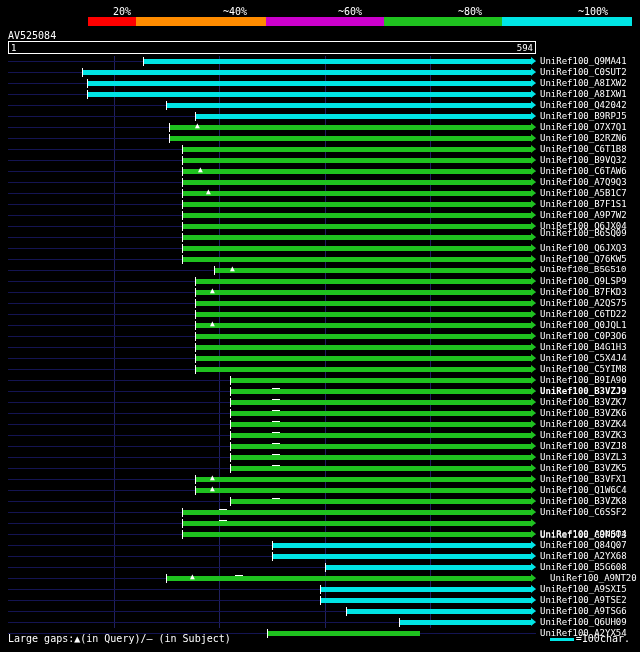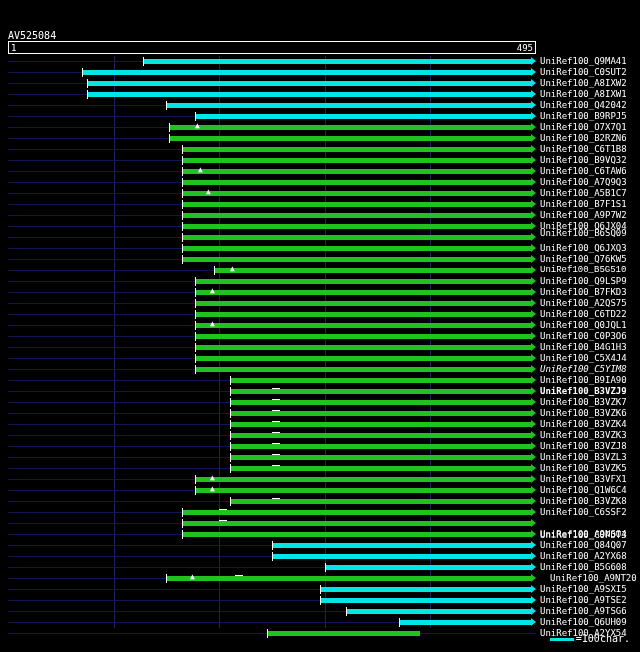--- a/index.html
+++ b/index.html
@@ -46,26 +46,42 @@
   .footer{position:absolute;left:8px;top:632px;width:624px;height:14px;}
   .foot-text{position:absolute;left:0;top:1px;font-size:10px;line-height:12px;color:#fff;}
   .foot-scale{position:absolute;right:2px;top:1px;font-size:10px;line-height:12px;color:#fff;}
   .foot-scale .bar{display:inline-block;width:24px;height:3px;background:#00e5e5;vertical-align:middle;margin-right:2px;}
 </style>
 </head>
 <body>
 
 <div id="root">
 
+  <div class="legend">
+    <div class="legend-labels" id="legend-labels">
+        <span style="left: 105px;">20%</span>
+        <span style="left: 215px;">~40%</span>
+        <span style="left: 330px;">~60%</span>
+        <span style="left: 450px;">~80%</span>
+        <span style="left: 570px;">~100%</span>
+      </div>
+    <div class="legend-bar" id="legend-bar">
+        <div class="legend-seg" style="left: 80px; width: 48px; background: rgb(255, 0, 0);"></div>
+        <div class="legend-seg" style="left: 128px; width: 130px; background: rgb(255, 140, 0);"></div>
+        <div class="legend-seg" style="left: 258px; width: 118px; background: rgb(204, 0, 204);"></div>
+        <div class="legend-seg" style="left: 376px; width: 118px; background: rgb(31, 194, 31);"></div>
+        <div class="legend-seg" style="left: 494px; width: 130px; background: rgb(0, 229, 229);"></div>
+      </div>
+  </div>
 
   <div class="query-id">AV525084</div>
 
   <div class="ruler">
     <span class="r-left">1</span>
-    <span class="r-right">495</span>
+    <span class="r-right">594</span>
   </div>
 
   <div class="plot" id="plot">
       <div class="vgrid" style="left: 106px;"></div>
       <div class="vgrid" style="left: 211px;"></div>
       <div class="vgrid" style="left: 317px;"></div>
       <div class="vgrid" style="left: 422px;"></div>
       <div class="row" style="top: 0px;">
         <div class="rowline"></div>
         <div class="hit cyan" style="left: 135px; width: 388px;"></div>
@@ -429,21 +445,21 @@
       <div class="label" style="top: 198px;">UniRef100_Q76KW5</div>
       <div class="label" style="top: 209px; font-family: Liberation Mono, monospace;">UniRef100_B5G510</div>
       <div class="label" style="top: 220px;">UniRef100_Q9LSP9</div>
       <div class="label" style="top: 231px;">UniRef100_B7FKD3</div>
       <div class="label" style="top: 242px;">UniRef100_A2QS75</div>
       <div class="label" style="top: 253px;">UniRef100_C6TD22</div>
       <div class="label" style="top: 264px;">UniRef100_Q0JQL1</div>
       <div class="label" style="top: 275px;">UniRef100_C0P3O6</div>
       <div class="label" style="top: 286px;">UniRef100_B4G1H3</div>
       <div class="label" style="top: 297px;">UniRef100_C5X4J4</div>
-      <div class="label" style="top: 308px; font-style: italic;">UniRef100_C5YIM8</div>
+      <div class="label" style="top: 308px;">UniRef100_C5YIM8</div>
       <div class="label" style="top: 319px;">UniRef100_B9IA90</div>
       <div class="label" style="top: 330px; font-weight: bold;">UniRef100_B3VZJ9</div>
       <div class="label" style="top: 341px;">UniRef100_B3VZK7</div>
       <div class="label" style="top: 352px;">UniRef100_B3VZK6</div>
       <div class="label" style="top: 363px;">UniRef100_B3VZK4</div>
       <div class="label" style="top: 374px;">UniRef100_B3VZK3</div>
       <div class="label" style="top: 385px;">UniRef100_B3VZJ8</div>
       <div class="label" style="top: 396px;">UniRef100_B3VZL3</div>
       <div class="label" style="top: 407px;">UniRef100_B3VZK5</div>
       <div class="label" style="top: 418px;">UniRef100_B3VFX1</div>
@@ -457,16 +473,17 @@
       <div class="label" style="top: 506px;">UniRef100_B5G608</div>
       <div class="label" style="top: 517px; margin-left: 10px;">UniRef100_A9NT20</div>
       <div class="label" style="top: 528px;">UniRef100_A9SXI5</div>
       <div class="label" style="top: 539px;">UniRef100_A9TSE2</div>
       <div class="label" style="top: 550px;">UniRef100_A9TSG6</div>
       <div class="label" style="top: 561px;">UniRef100_Q6UH09</div>
       <div class="label" style="top: 572px;">UniRef100_A2YX54</div>
     </div>
 
   <div class="footer">
+    <span class="foot-text">Large gaps:▲(in Query)/— (in Subject)</span>
     <span class="foot-scale"><span class="bar"></span><span>=100char.</span></span>
   </div>
 
 </div>
 
 </body></html>

